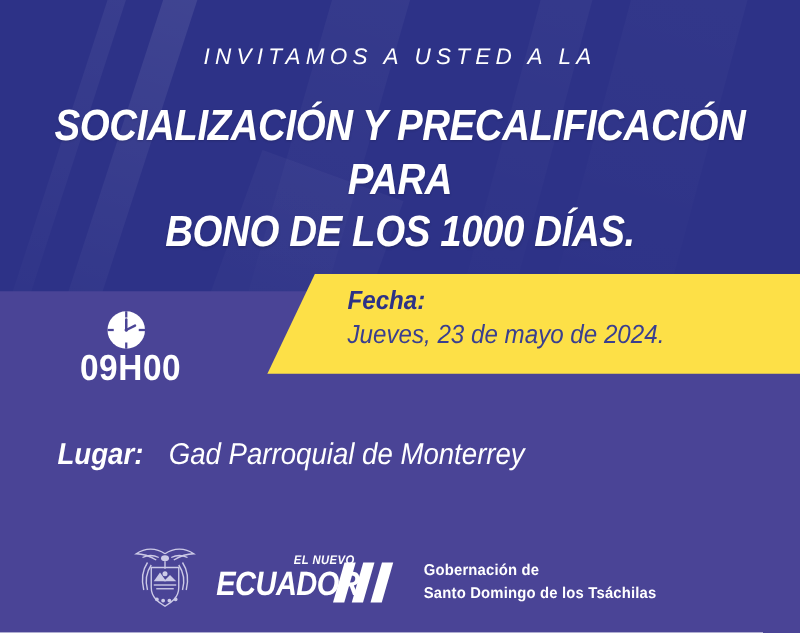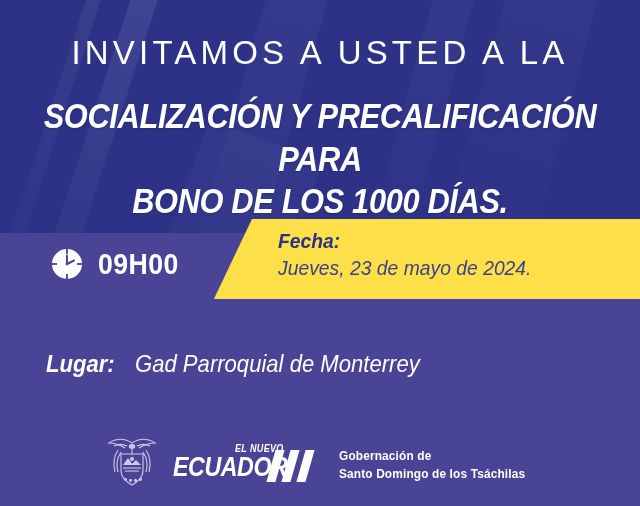--- a/index.html
+++ b/index.html
@@ -76,26 +76,27 @@
     position: absolute;
     left: 0;
     top: 0;
     width: 640px;
     text-align: center;
     z-index: 5;
   }
   .kicker {
     margin-top: 36px;
     color: #ffffff;
-    font-size: 33px;
+    font-size: 18px;
     font-weight: 300;
     letter-spacing: 4.2px;
     line-height: 1;
     font-stretch: condensed;
     white-space: nowrap;
+    font-style: italic;
   }
   .headline {
     margin-top: 26px;
     color: #ffffff;
     font-weight: 900;
     font-style: italic;
     font-size: 35px;
     line-height: 1.22;
     letter-spacing: -0.4px;
     transform: scaleX(0.88);
@@ -142,20 +143,21 @@
   }
 
   
   .time-row {
     position: absolute;
     left: 50px;
     top: 247px;
     display: flex;
     align-items: center;
     z-index: 7;
+    flex-direction: column;
   }
   .clock-icon {
     width: 34px;
     height: 34px;
     flex: 0 0 auto;
   }
   .time-text {
     margin-left: 14px;
     color: #ffffff;
     font-weight: 700;

